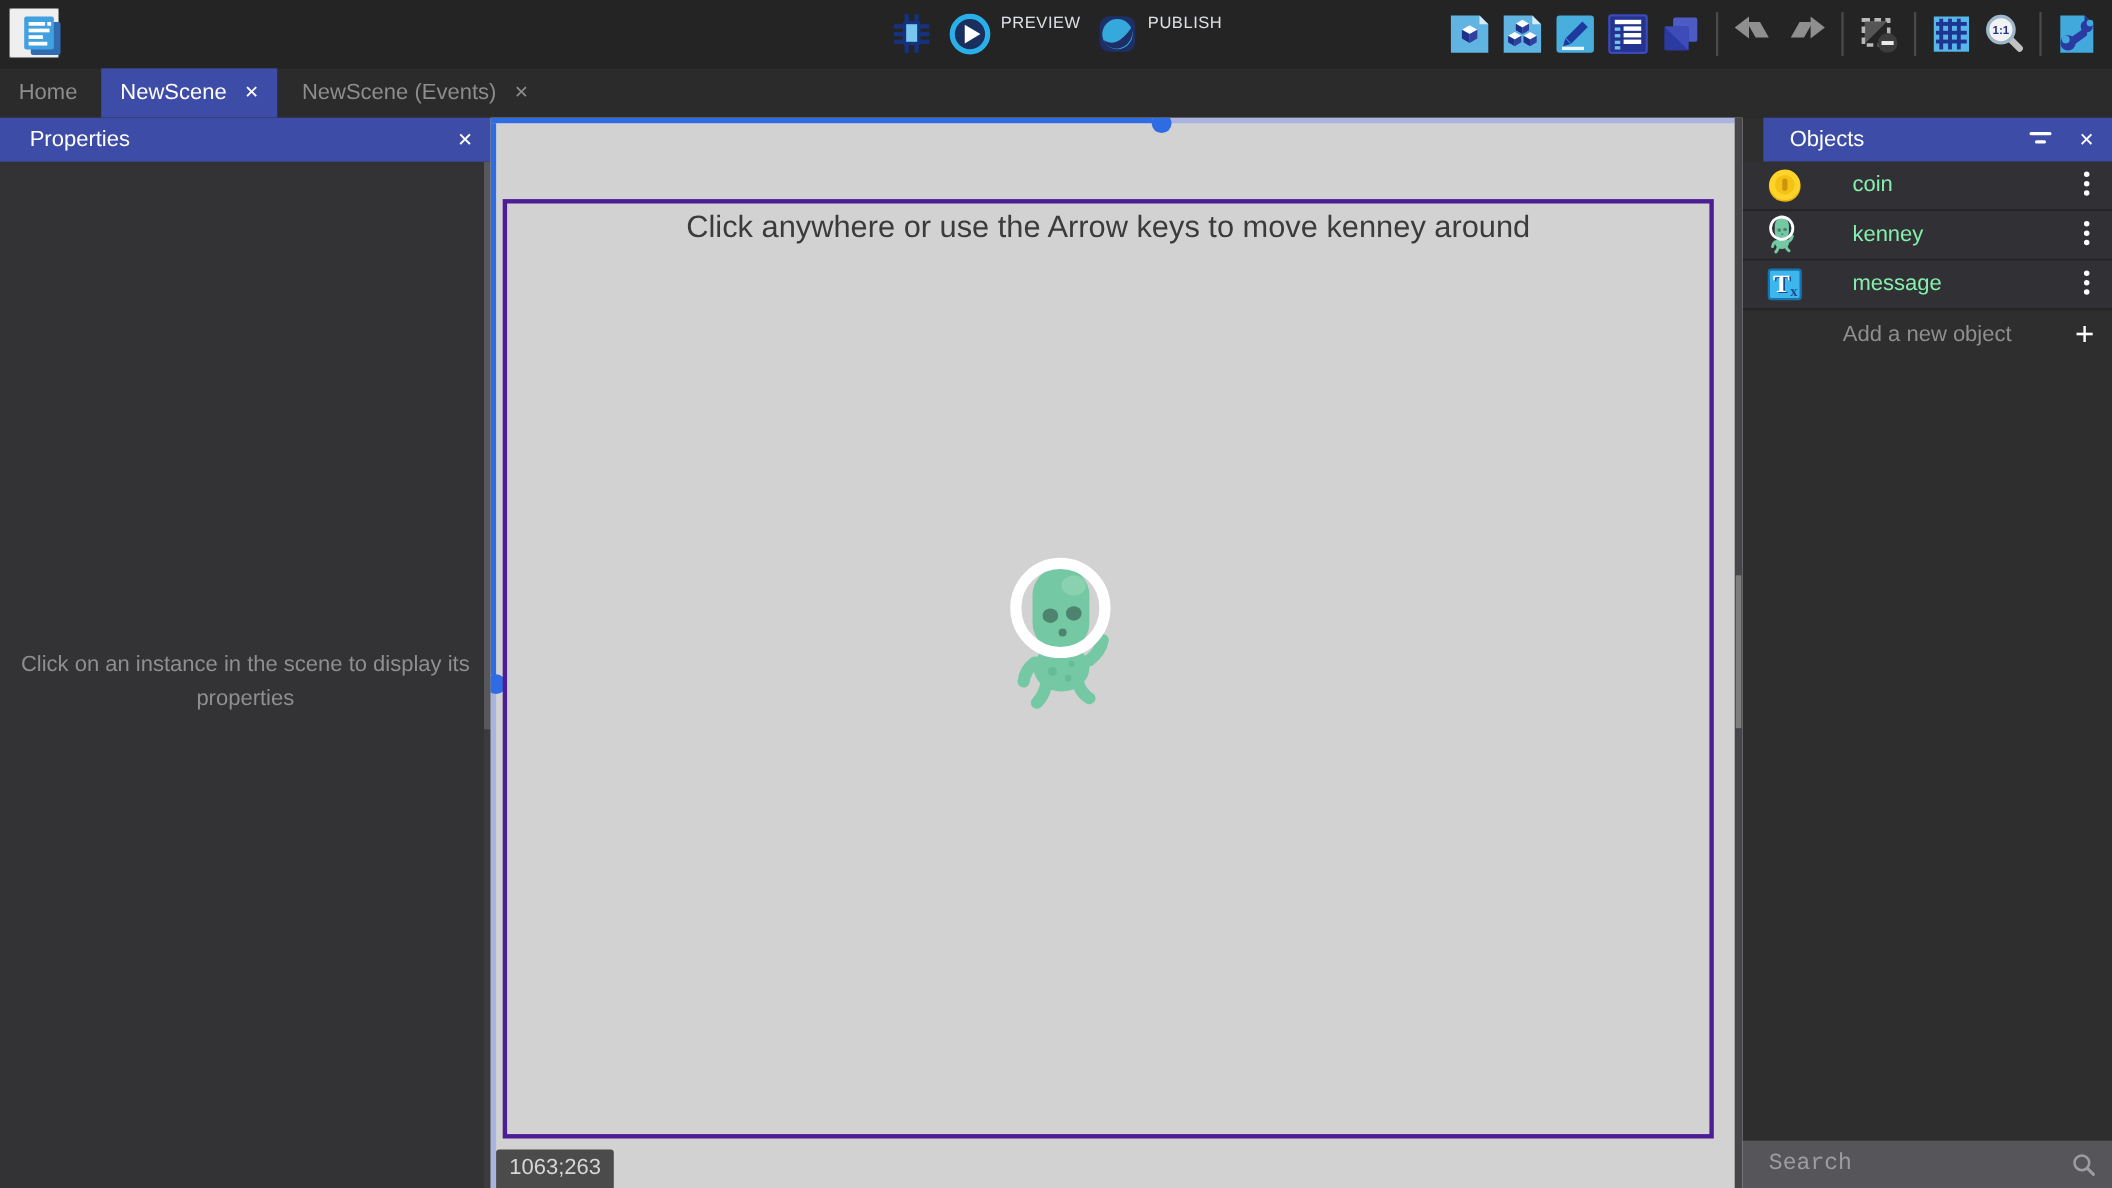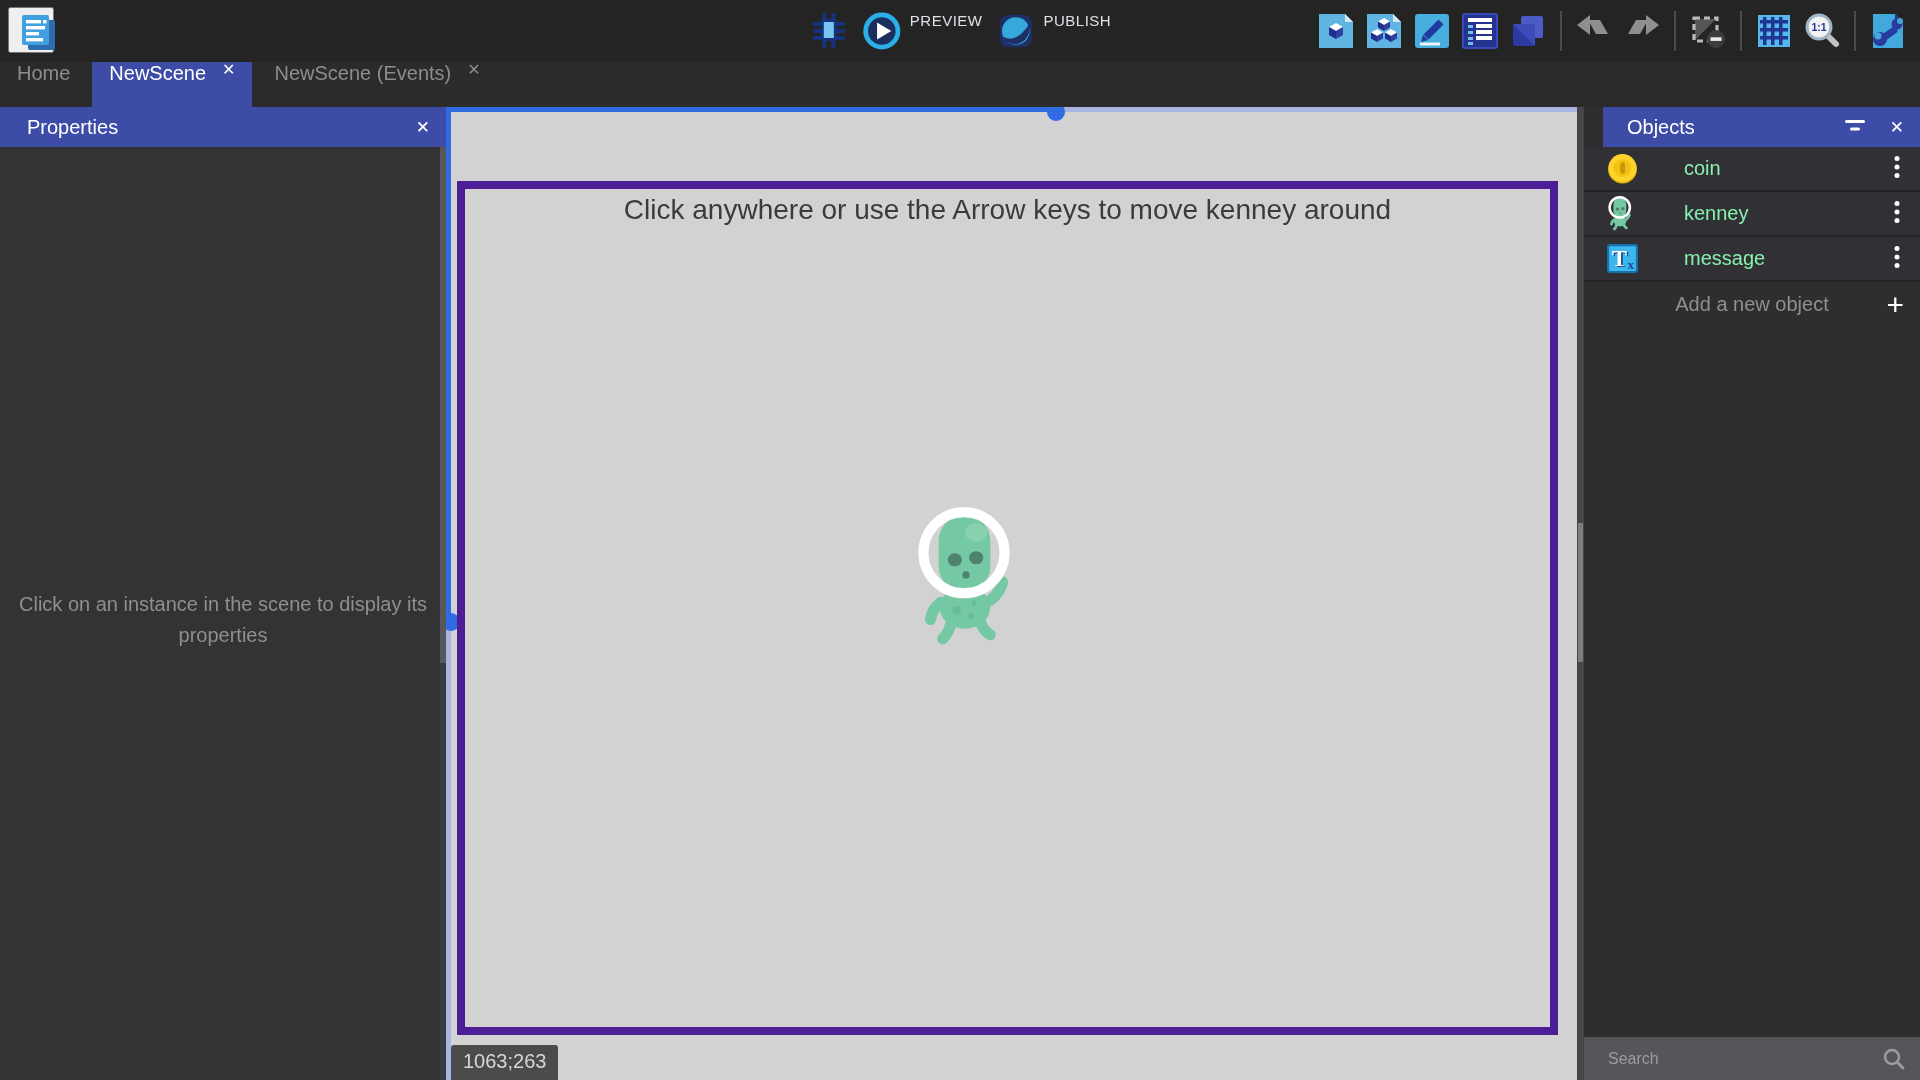--- a/index.html
+++ b/index.html
@@ -19,21 +19,21 @@
   }
   .tool-btn { display:flex; gap:9px; color:#dde1e6;
     font-size:15px; font-weight:500; letter-spacing:.5px; cursor:pointer; background:none; border:none;
     font-family:"Liberation Sans",sans-serif; padding:0; }
   .toolbar-right { position:absolute; right:12px; top:0; height:62px; display:flex; align-items:center; gap:8px; }
   .icon-btn { width:40px; height:40px; padding:0; background:none; border:none; cursor:pointer; }
   .icon-btn svg { display:block; }
   .vsep { width:2px; height:40px; background:#4b4b4b; margin:0 4px; }
   
   .tabbar { height:45px; background:#2b2b2b; display:flex; align-items:stretch; }
-  .tab { display:flex; gap:16px; padding:0 17px; color:#8d8d8d;
+  .tab { display:flex; align-items:center; gap:16px; padding:0 17px; color:#8d8d8d;
     font-size:20px; cursor:pointer; white-space:nowrap; }
   .tab.active { background:#3d4ca6; color:#fff; margin:0 5px; }
   .tab .tab-close { font-size:16px; line-height:1; cursor:pointer; }
   
   .main { display:flex; height:973px; }
   .panel-header { height:40px; background:#3d4ca6; color:#fff; display:flex; align-items:center;
     padding:0 16px 0 27px; font-size:20px; flex:none; }
   .hdr-close { margin-left:0; color:#fff; font-size:17px; cursor:pointer; }
   
   .props { width:446px; flex:none; background:#333336; position:relative; }
@@ -44,21 +44,21 @@
   .props-sb-thumb { position:absolute; top:0; left:0; width:6px; height:516px; background:#57575c; }
   
   .canvas { flex:1; position:relative; background:#d2d2d2; overflow:hidden; }
   .hbar-a { position:absolute; top:0; left:0; width:602px; height:5px; background:#2f6ce4; }
   .hbar-b { position:absolute; top:0; left:618px; right:7px; height:5px; background:#a9b5e0; }
   .hbar-handle { position:absolute; top:-4px; left:601px; width:18px; height:18px; border-radius:50%; background:#2f6ce4; cursor:grab; }
   .vbar-a { position:absolute; left:0; top:5px; width:5px; height:502px; background:#2f6ce4; }
   .vbar-b { position:absolute; left:0; top:523px; bottom:0; width:5px; background:#a9b5e0; }
   .vbar-handle { position:absolute; left:-4px; top:506px; width:18px; height:18px; border-radius:50%; background:#2f6ce4; cursor:grab; }
   .game-frame { position:absolute; left:11px; top:74px; width:1101px; height:854px;
-    border:8px solid #4c1d95; }
+    border:4px solid #4c1d95; }
   .scene-text { margin-top:5px; text-align:center; font-size:28px; color:#3b3b3b; }
   .kenney { position:absolute; left:463px; top:396px; width:112px; height:152px; cursor:pointer; }
   .canvas-sb { position:absolute; right:0; top:0; bottom:0; width:7px; background:#47474b; }
   .canvas-sb-thumb { position:absolute; right:1px; top:416px; width:5px; height:139px; background:#7e7e7e; }
   .coords { position:absolute; left:5px; bottom:0; background:#4b4b4b; color:#d6d6d6;
     font-size:20px; padding:5px 12px 7px; border-radius:3px 3px 0 0;margin-top:24px; }
   
   .objects { width:336px; flex:none; background:#2e2e2e; display:flex; flex-direction:column; }
   .objects .panel-header { padding-left:24px;margin-left:19px; }
   .obj-hdr-spacer { flex:1; }
@@ -66,22 +66,22 @@
   .obj-row { height:45px; background:#313135; border-bottom:2px solid #242428;
     display:flex; align-items:center; cursor:pointer; }
   .obj-icon { width:34px; height:36px; margin-left:22px; flex:none; display:flex; align-items:center; }
   .obj-label { margin-left:44px; color:#86efac; font-size:20px; }
   .dots-btn { margin-left:auto; margin-right:18px; background:none; border:none; padding:2px; cursor:pointer; }
   .add-row { height:45px; display:flex; align-items:center; justify-content:center;
     color:#8f8f8f; font-size:20px; position:relative; cursor:pointer; }
   .add-plus { position:absolute; right:16px; color:#fff; font-size:30px; font-weight:300; line-height:1; }
   .obj-spacer { flex:1; }
   .search-bar { height:43px; background:#56565a; display:flex; align-items:center; padding:0 14px 0 22px; flex:none; }
-  .search-input { flex:1; background:transparent; border:none; outline:none; color:#fef9c3; font-size:16px;
-    font-family:Liberation Sans, sans-serif; }
+  .search-input { flex:1; background:transparent; border:none; outline:none; color:#fef9c3; font-size:21px;
+    font-family:Liberation Mono, monospace; }
   .search-input::placeholder { color:#9d9da1; }
 </style>
 </head>
 <body>
 
 <div class="toolbar">
   <button class="logo-btn" title="">
     <svg width="46" height="46" viewBox="0 0 46 46">
       <rect x="12" y="10" width="27" height="30" rx="2" fill="#2e6bb0"></rect>
       <rect x="6" y="5" width="27" height="30" rx="2" fill="#41a0e0"></rect>

